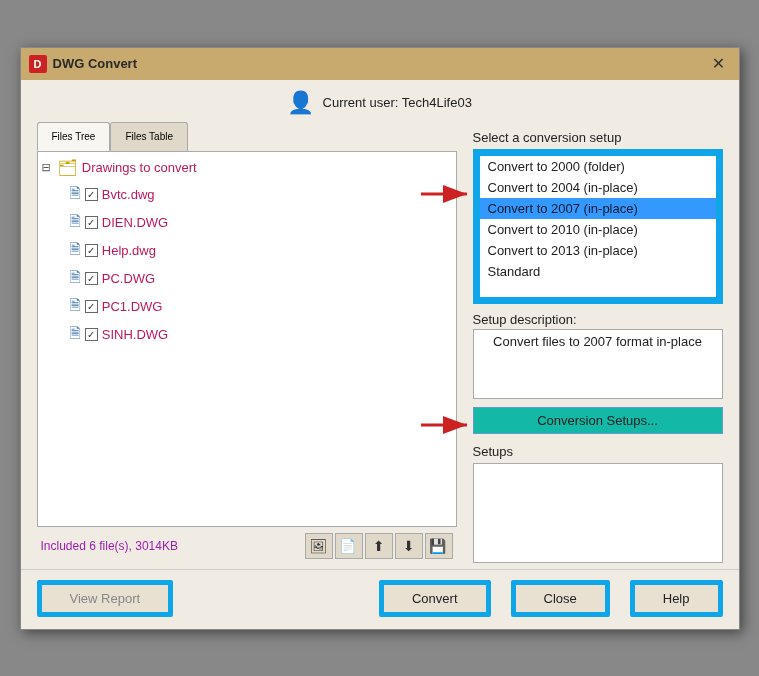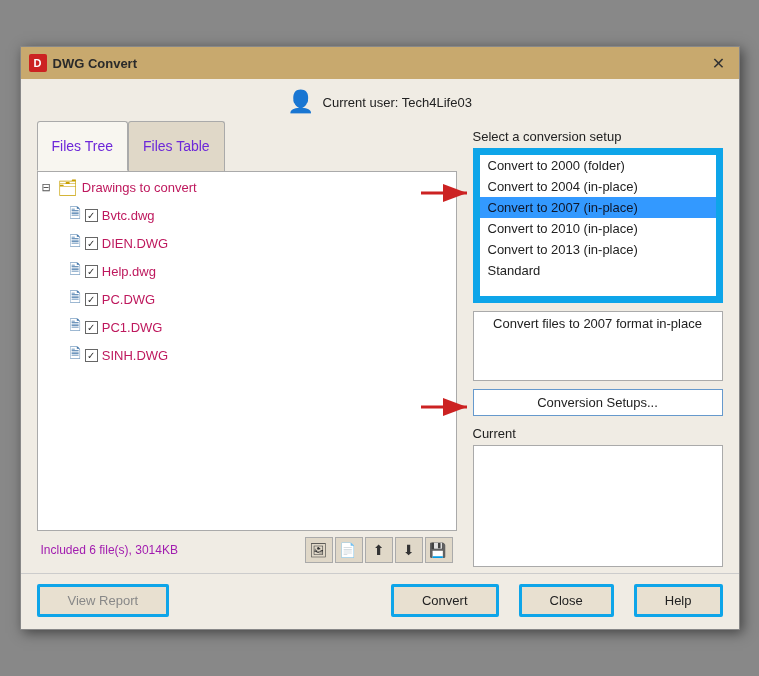--- a/index.html
+++ b/index.html
@@ -88,27 +88,27 @@
       flex: 1;
       display: flex;
       flex-direction: column;
     }
     .tab-bar {
       display: flex;
       gap: 0;
       margin-bottom: 0;
     }
     .tab {
-      padding: 16px 14px;
+      padding: 8px 14px;
       background: #e0d8c8;
       border: 1px solid #aaa;
       border-bottom: none;
       cursor: pointer;
-      font-size: 14px;
-      color: #6d28d9;
+      font-size: 10px;
+      color: #000000;
       border-radius: 3px 3px 0 0;
     }
     .tab.active {
       background: #f8f6f0;
       border-bottom: 1px solid #f8f6f0;
       z-index: 1;
     }
     .tree-container {
       border: 1px solid #aaa;
       background: white;
@@ -227,21 +227,21 @@
       background: white;
       height: 70px;
       padding: 4px 6px;
       font-size: 13px;
       color: #222;
       overflow: auto;
       margin-bottom: 8px;
       text-align: center;
     }
     .conversion-setups-btn {
-      background: #ffffff;
+      background: #14b8a6;
       border: 1px solid #6699cc;
       color: #222;
       font-size: 13px;
       padding: 5px 10px;
       cursor: pointer;
       text-align: center;
       width: 100%;
       margin-bottom: 10px;
     }
     .preview-label {
@@ -259,21 +259,21 @@
       display: flex;
       align-items: center;
       justify-content: space-between;
       padding: 10px 16px 12px;
       border-top: 1px solid #ccc;
       margin-top: 6px;
     }
     .footer-btn {
       padding: 6px 28px;
       font-size: 13px;
-      border: 3px solid #0ea5e9;
+      border: 5px solid #0ea5e9;
       background: #e8e0d0;
       cursor: pointer;
       border-radius: 2px;
       color: #222;
     }
     .footer-btn.disabled {
       color: #888;
       cursor: default;
     }
     .footer-right {
@@ -374,37 +374,38 @@
         <div class="conversion-list">
           <div class="conversion-item">Convert to 2000 (folder)</div>
           <div class="conversion-item">Convert to 2004 (in-place)</div>
           <div class="conversion-item selected">Convert to 2007 (in-place)</div>
           <div class="conversion-item">Convert to 2010 (in-place)</div>
           <div class="conversion-item">Convert to 2013 (in-place)</div>
           <div class="conversion-item">Standard</div>
         </div>
       </div>
 
+      <div class="setup-desc-label">Setup description:</div>
       <div class="setup-desc-box">Convert files to 2007 format in-place</div>
 
       <div style="position:relative;">
         <div style="position:absolute; left:-52px; top:6px; z-index:10; pointer-events:none;">
           <svg width="55" height="24" viewBox="0 0 55 24">
             <defs>
               <marker id="arrowhead2" markerWidth="8" markerHeight="6" refX="8" refY="3" orient="auto">
                 <polygon points="0 0, 8 3, 0 6" fill="#cc2222"></polygon>
               </marker>
             </defs>
             <line x1="0" y1="12" x2="46" y2="12" stroke="#cc2222" stroke-width="3" marker-end="url(#arrowhead2)"></line>
           </svg>
         </div>
         <button class="conversion-setups-btn">Conversion Setups...</button>
       </div>
 
-      <div class="preview-label">Current</div>
+      <div class="preview-label">Setups</div>
       <div class="preview-box"></div>
     </div>
   </div>
 
   <div class="footer">
     <button class="footer-btn disabled">View Report</button>
     <div class="footer-right">
       <button class="footer-btn">Convert</button>
       <button class="footer-btn">Close</button>
       <button class="footer-btn">Help</button>

